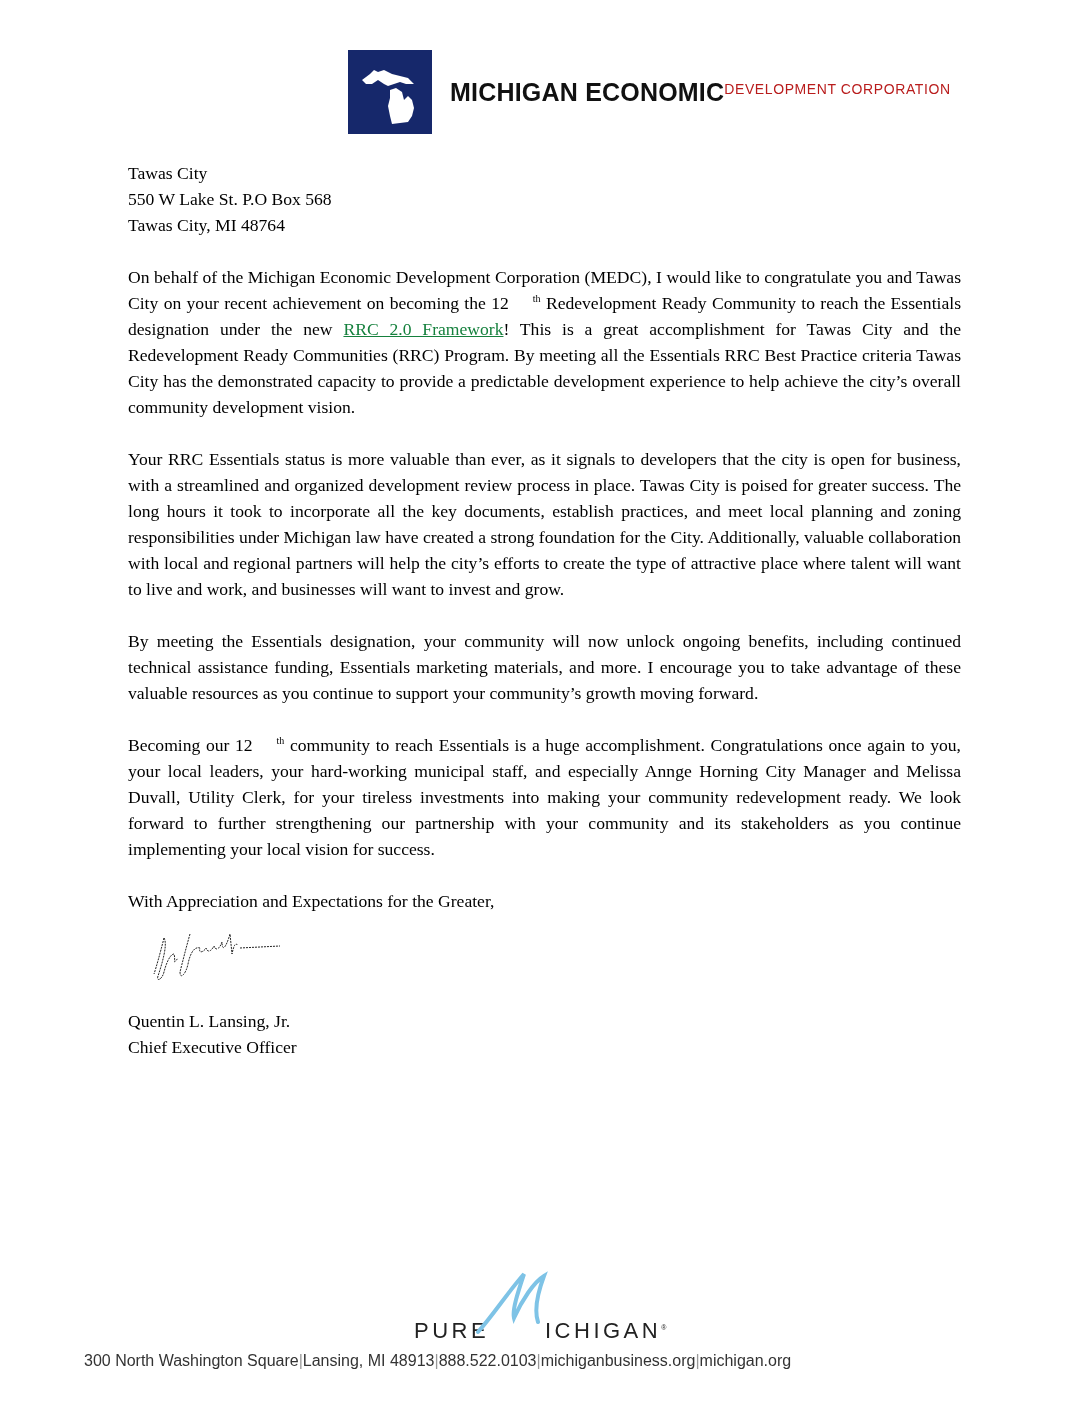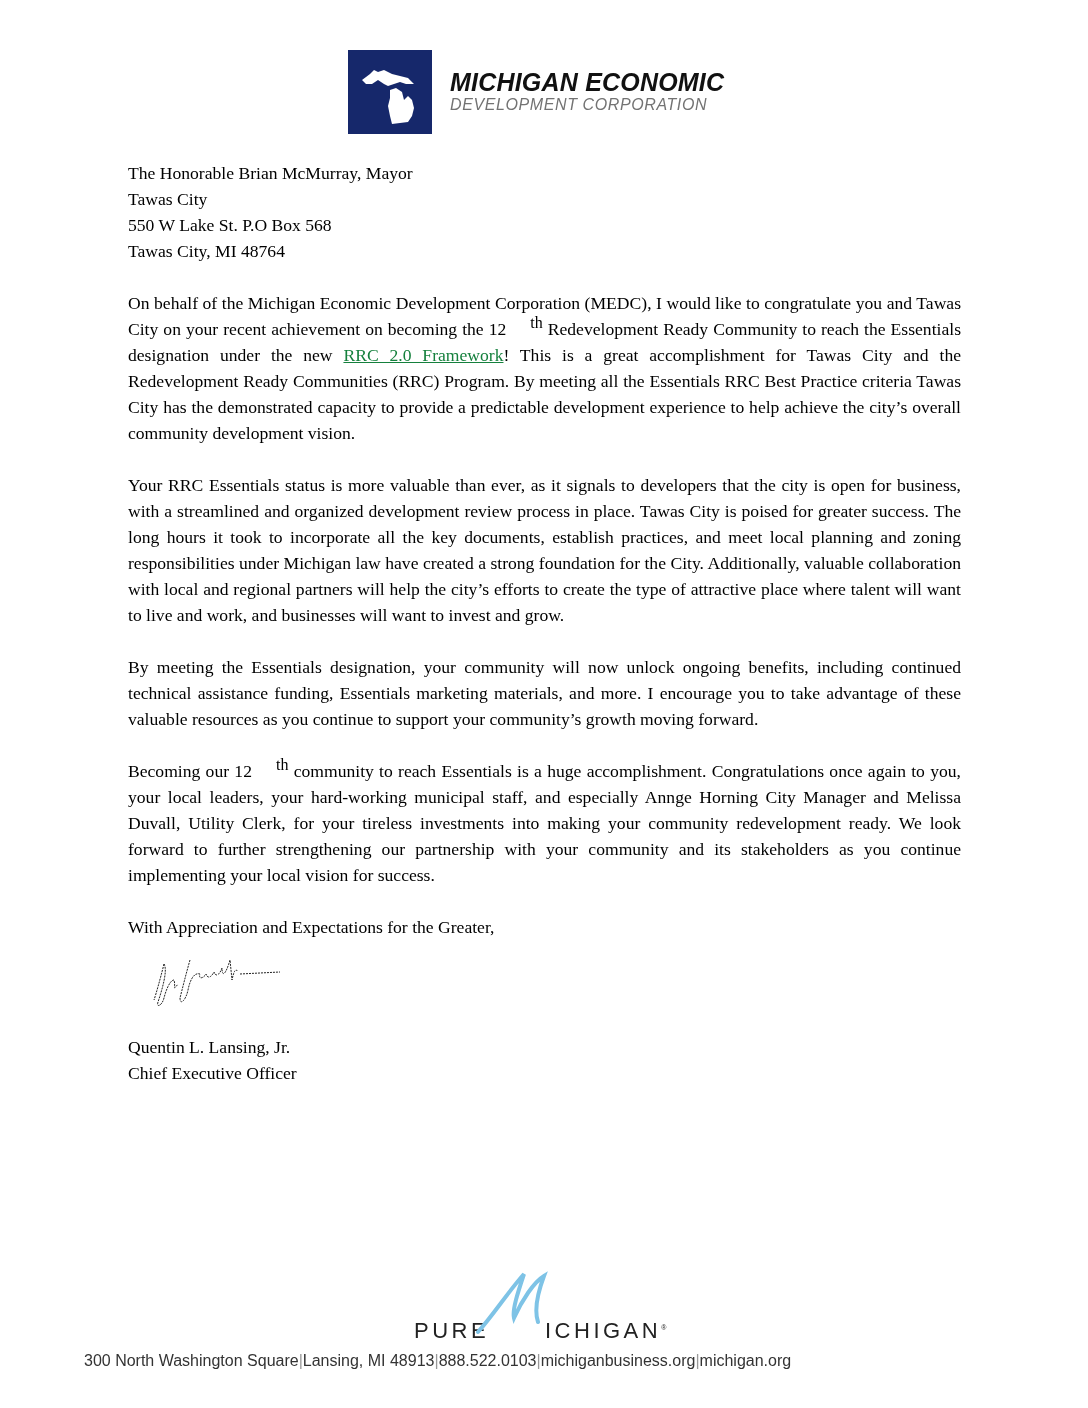--- a/index.html
+++ b/index.html
@@ -3,33 +3,33 @@
   <meta charset="utf-8">
   <style>
     html, body { margin: 0; padding: 0; background: #ffffff; }
     body { width: 1088px; height: 1408px; position: relative; overflow: hidden; }
     .page { position: absolute; left: 0; top: 0; width: 1088px; height: 1408px; background: #fff; }
 
     
     .logo { position: absolute; left: 348px; top: 50px; display: flex; align-items: center; }
     .logo-box { width: 84px; height: 84px; background: #16286b; position: relative; }
     .logo-box svg { position: absolute; left: 0; top: 0; }
-    .logo-text { margin-left: 18px; display: flex; flex-direction: column; font-family: "Liberation Sans", sans-serif; font-style: italic; }
+    .logo-text { margin-left: 18px; display: flex; flex-direction: row; font-family: "Liberation Sans", sans-serif; }
     .logo-line1 { font-size: 25px; font-weight: bold; color: #111; letter-spacing: 0.2px; line-height: 26px; }
-    .logo-line2 { font-size: 16px; color: #737373; letter-spacing: 0.6px; line-height: 20px; }
+    .logo-line2 { font-size: 14px; color: #b91c1c; letter-spacing: 0.6px; line-height: 20px; }
 
     
     .letter { position: absolute; left: 128px; top: 160px; width: 833px; font-family: "Liberation Serif", serif; font-size: 17.6px; color: #000; line-height: 26px; }
     .letter p { margin: 0; }
     .date { margin-bottom: 26px !important; }
     .addr { margin-bottom: 26px !important; }
     .salutation { margin-bottom: 26px !important; }
     .para { text-align: justify; margin-bottom: 26px !important; }
     .para.last { margin-bottom: 26px !important; }
-    sup { font-size: 16px; line-height: 0; vertical-align: super; padding-left: 24px; }
+    sup { font-size: 10px; line-height: 0; vertical-align: super; padding-left: 24px; }
     a.link { color: #15803d; text-decoration: underline; }
     .closing { margin-bottom: 6px !important; }
     .sig { height: 88px; position: relative; }
     .sig svg { position: absolute; left: 22px; top: 4px; }
 
     
     .pure { position: absolute; left: 414px; top: 1270px; width: 260px; height: 66px; font-family: "Liberation Sans", sans-serif; }
     .pure-text { position: absolute; top: 20px; font-size: 22px; letter-spacing: 3.5px; color: #222; margin-top: 28px; }
     .pure-left { left: 0; }
     .pure-right { left: 131px; }
@@ -56,21 +56,20 @@
     </div>
     <div class="logo-text">
       <span class="logo-line1">MICHIGAN ECONOMIC</span>
       <span class="logo-line2">DEVELOPMENT CORPORATION</span>
     </div>
   </div>
 
   <div class="letter">
 
     <div class="addr">
-      <p>The Honorable Brian McMurray, Mayor</p>
       <p>Tawas City</p>
       <p>550 W Lake St. P.O Box 568</p>
       <p>Tawas City, MI 48764</p>
     </div>
 
 
     <p class="para"><span>On behalf of the Michigan Economic Development Corporation (MEDC), I would like to congratulate you and Tawas City  on your recent achievement on becoming the 12</span><sup>th</sup><span>  Redevelopment Ready Community to reach the Essentials designation under the new </span><a class="link" href="#">RRC 2.0 Framework</a><span>! This is a great accomplishment for Tawas City and the Redevelopment Ready Communities (RRC) Program. By meeting all the Essentials RRC Best Practice criteria Tawas City has the demonstrated capacity to provide a predictable development experience to help achieve the city’s overall community development vision.</span></p>
 
     <p class="para">Your RRC Essentials status is more valuable than ever, as it signals to developers that the city is open for business, with a streamlined and organized development review process in place. Tawas City is poised for greater success. The long hours it took to incorporate all the key documents, establish practices, and meet local planning and zoning responsibilities under Michigan law have created a strong foundation for the City. Additionally, valuable collaboration with local and regional partners will help the city’s efforts to create the type of attractive place where talent will want to live and work, and businesses will want to invest and grow.</p>
 

